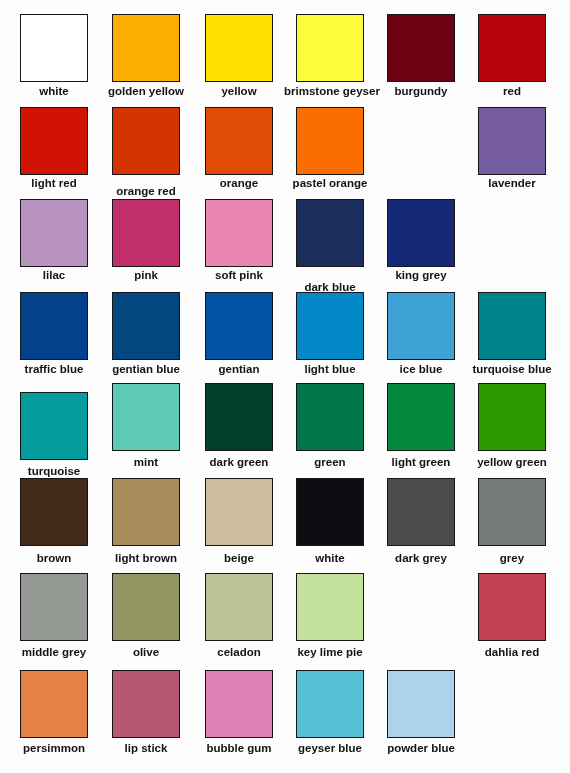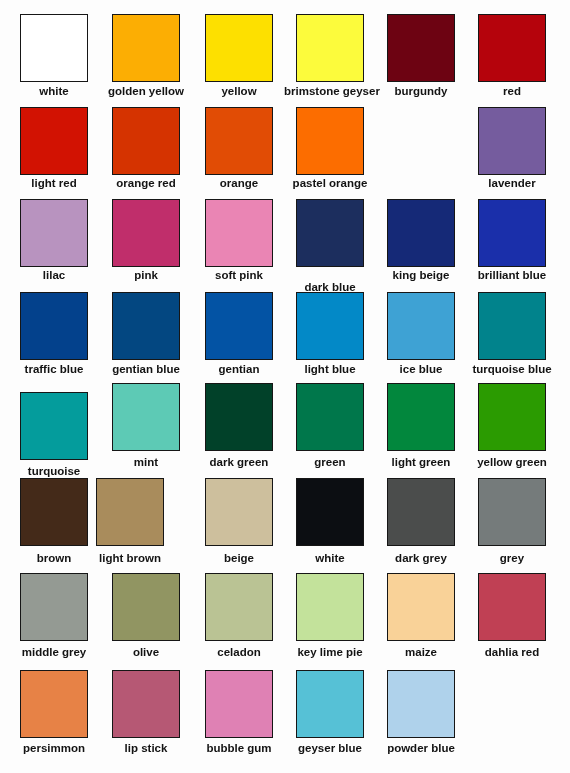--- a/index.html
+++ b/index.html
@@ -43,21 +43,21 @@
   <div class="cell" style="left:478px;top:14px">
     <div class="chip" style="background-color:#B5030C" title="#B5030C"></div>
     <div class="lbl" style="top:72px">red</div>
   </div>
   <div class="cell" style="left:20px;top:107px">
     <div class="chip" style="background-color:#D21202" title="#D21202"></div>
     <div class="lbl" style="top:71px">light red</div>
   </div>
   <div class="cell" style="left:112px;top:107px">
     <div class="chip" style="background-color:#D53300" title="#D53300"></div>
-    <div class="lbl" style="top:71px">orange red</div>
+    <div class="lbl" style="top:79px">orange red</div>
   </div>
   <div class="cell" style="left:205px;top:107px">
     <div class="chip" style="background-color:#E14C05" title="#E14C05"></div>
     <div class="lbl" style="top:71px">orange</div>
   </div>
   <div class="cell" style="left:296px;top:107px">
     <div class="chip" style="background-color:#FC6D00" title="#FC6D00"></div>
     <div class="lbl" style="top:71px">pastel orange</div>
   </div>
   <div class="cell" style="left:478px;top:107px">
@@ -75,25 +75,21 @@
   <div class="cell" style="left:205px;top:199px">
     <div class="chip" style="background-color:#EA85B4" title="#EA85B4"></div>
     <div class="lbl" style="top:71px">soft pink</div>
   </div>
   <div class="cell" style="left:296px;top:199px">
     <div class="chip" style="background-color:#1C2E5E" title="#1C2E5E"></div>
     <div class="lbl" style="top:83px">dark blue</div>
   </div>
   <div class="cell" style="left:387px;top:199px">
     <div class="chip" style="background-color:#152977" title="#152977"></div>
-    <div class="lbl" style="top:71px">king beige</div>
-  </div>
-  <div class="cell" style="left:478px;top:199px">
-    <div class="chip" style="background-color:#1A2FAA" title="#1A2FAA"></div>
-    <div class="lbl" style="top:71px">brilliant blue</div>
+    <div class="lbl" style="top:71px">king grey</div>
   </div>
   <div class="cell" style="left:20px;top:292px">
     <div class="chip" style="background-color:#03418C" title="#03418C"></div>
     <div class="lbl" style="top:72px">traffic blue</div>
   </div>
   <div class="cell" style="left:112px;top:292px">
     <div class="chip" style="background-color:#034781" title="#034781"></div>
     <div class="lbl" style="top:72px">gentian blue</div>
   </div>
   <div class="cell" style="left:205px;top:292px">
@@ -133,21 +129,21 @@
     <div class="lbl" style="top:74px">light green</div>
   </div>
   <div class="cell" style="left:20px;top:478px">
     <div class="chip" style="background-color:#442A19" title="#442A19"></div>
     <div class="lbl" style="top:75px">brown</div>
   </div>
   <div class="cell" style="left:478px;top:383px">
     <div class="chip" style="background-color:#2B9B01" title="#2B9B01"></div>
     <div class="lbl" style="top:74px">yellow green</div>
   </div>
-  <div class="cell" style="left:96px;top:478px">
+  <div class="cell" style="left:112px;top:478px">
     <div class="chip" style="background-color:#A98C5C" title="#A98C5C"></div>
     <div class="lbl" style="top:75px">light brown</div>
   </div>
   <div class="cell" style="left:205px;top:478px">
     <div class="chip" style="background-color:#CDBF9D" title="#CDBF9D"></div>
     <div class="lbl" style="top:75px">beige</div>
   </div>
   <div class="cell" style="left:296px;top:478px">
     <div class="chip" style="background-color:#0C0E12" title="#0C0E12"></div>
     <div class="lbl" style="top:75px">white</div>
@@ -169,24 +165,20 @@
     <div class="lbl" style="top:74px">olive</div>
   </div>
   <div class="cell" style="left:205px;top:573px">
     <div class="chip" style="background-color:#BAC394" title="#BAC394"></div>
     <div class="lbl" style="top:74px">celadon</div>
   </div>
   <div class="cell" style="left:296px;top:573px">
     <div class="chip" style="background-color:#C3E29B" title="#C3E29B"></div>
     <div class="lbl" style="top:74px">key lime pie</div>
   </div>
-  <div class="cell" style="left:387px;top:573px">
-    <div class="chip" style="background-color:#F9D298" title="#F9D298"></div>
-    <div class="lbl" style="top:74px">maize</div>
-  </div>
   <div class="cell" style="left:478px;top:573px">
     <div class="chip" style="background-color:#C04054" title="#C04054"></div>
     <div class="lbl" style="top:74px">dahlia red</div>
   </div>
   <div class="cell" style="left:20px;top:670px">
     <div class="chip" style="background-color:#E78246" title="#E78246"></div>
     <div class="lbl" style="top:73px">persimmon</div>
   </div>
   <div class="cell" style="left:112px;top:670px">
     <div class="chip" style="background-color:#B65874" title="#B65874"></div>

